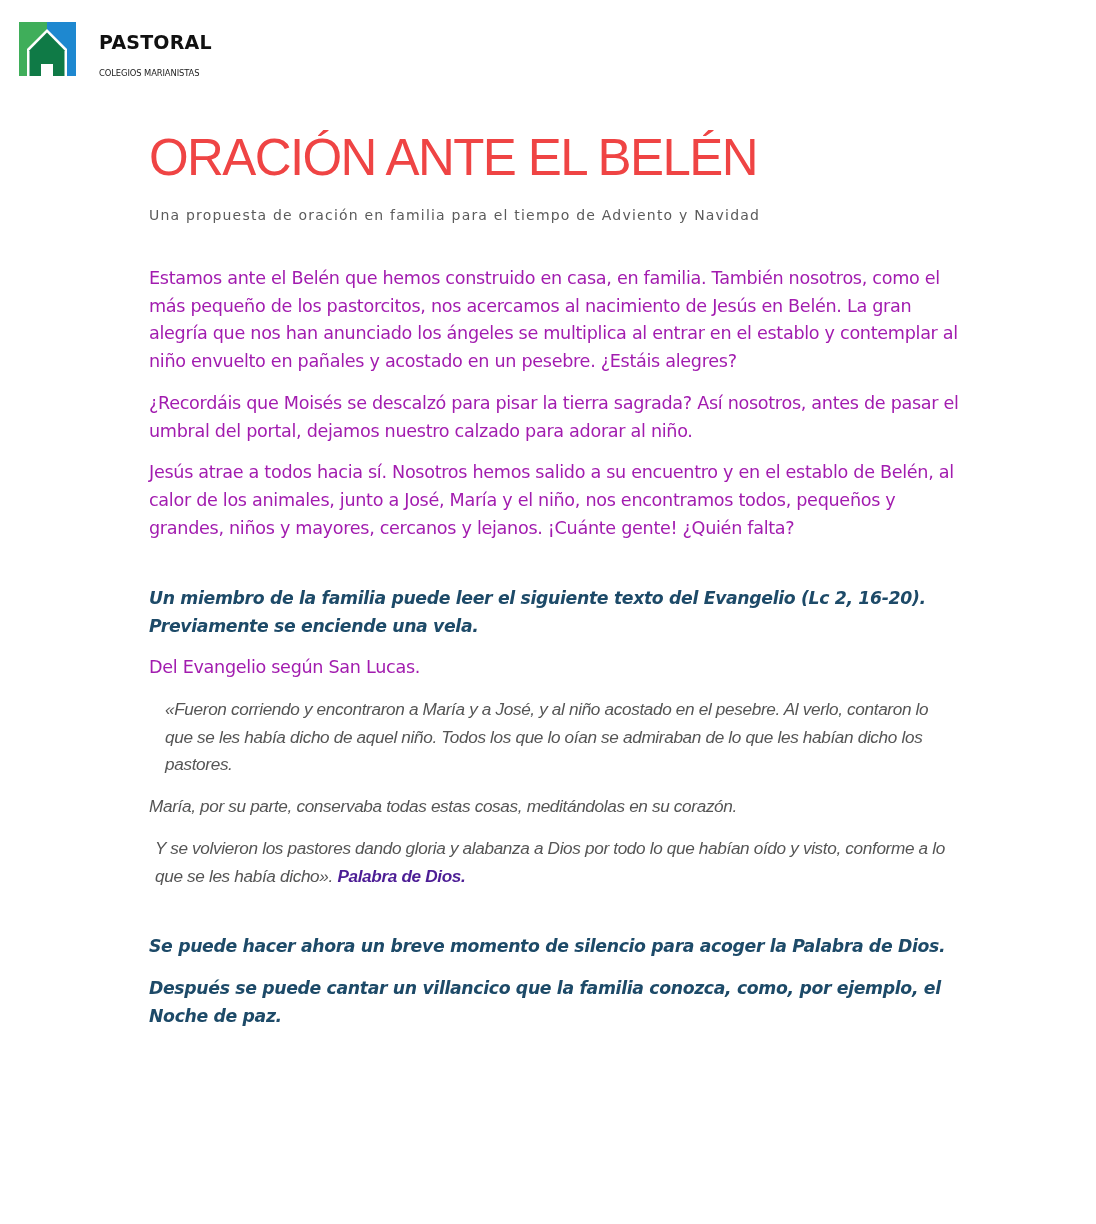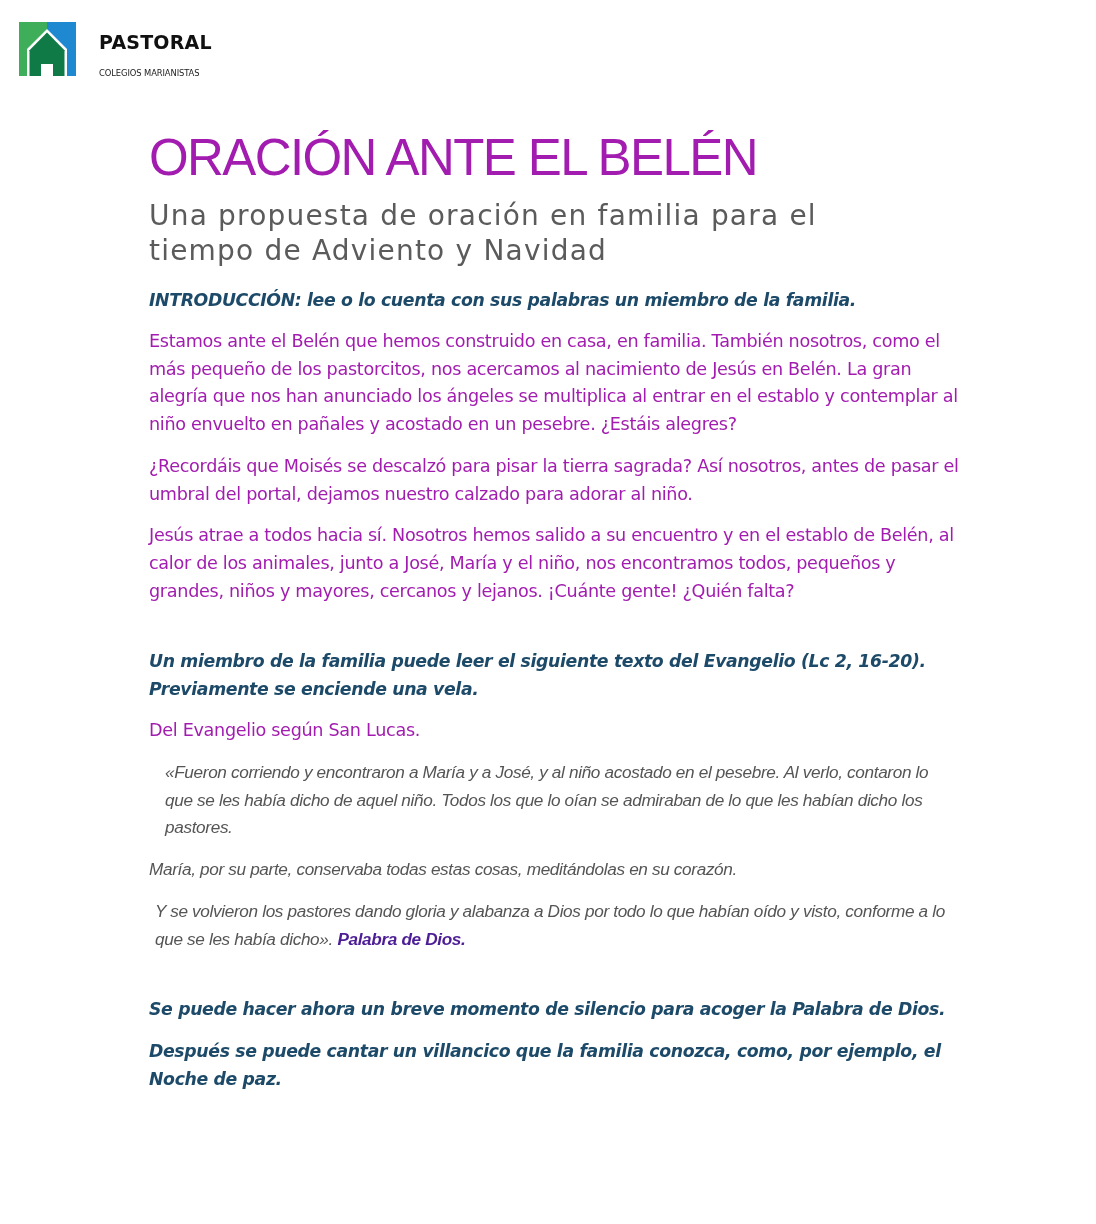--- a/index.html
+++ b/index.html
@@ -54,27 +54,27 @@
       top: 128px;
       width: 810px;
     }
     .page-title {
       margin: 0;
       font-family: "Liberation Sans", sans-serif;
       font-weight: normal;
       font-size: 51px;
       line-height: 60px;
       letter-spacing: -1.6px;
-      color: #a21caf;
+      color: #ef4444;
     }
     .page-subtitle {
       margin: 10px 0 0 0;
       font-family: "DejaVu Sans", sans-serif;
       font-weight: normal;
-      font-size: 28px;
+      font-size: 14px;
       line-height: 35px;
       letter-spacing: 1.2px;
       color: #5b5b5b;
       width: 720px;
     }
     .instruction {
       margin: 0;
       font-family: "DejaVu Sans", sans-serif;
       font-weight: bold;
       font-style: italic;
@@ -129,21 +129,20 @@
       <span class="logo-subtitle">COLEGIOS MARIANISTAS</span>
     </div>
   </a>
 </header>
 
 <main class="article">
   <h1 class="page-title">ORACIÓN ANTE EL BELÉN</h1>
   <p class="page-subtitle">Una propuesta de oración en familia para el tiempo de Adviento y Navidad</p>
 
   <div style="height:18px"></div>
-  <p class="instruction">INTRODUCCIÓN: lee o lo cuenta con sus palabras un miembro de la familia.</p>
 
   <div class="gap-s"></div>
   <p class="body-text">Estamos ante el Belén que hemos construido en casa, en familia. También nosotros, como el más pequeño de los pastorcitos, nos acercamos al nacimiento de Jesús en Belén. La gran alegría que nos han anunciado los ángeles se multiplica al entrar en el establo y contemplar al niño envuelto en pañales y acostado en un pesebre. ¿Estáis alegres?</p>
   <div class="gap-s"></div>
   <p class="body-text">¿Recordáis que Moisés se descalzó para pisar la tierra sagrada? Así nosotros, antes de pasar el umbral del portal, dejamos nuestro calzado para adorar al niño.</p>
   <div class="gap-s"></div>
   <p class="body-text">Jesús atrae a todos hacia sí. Nosotros hemos salido a su encuentro y en el establo de Belén, al calor de los animales, junto a José, María y el niño, nos encontramos todos, pequeños y grandes, niños y mayores, cercanos y lejanos. ¡Cuánte gente! ¿Quién falta?</p>
 
   <div class="gap-l"></div>
   <p class="instruction" style="width:780px;">Un miembro de la familia puede leer el siguiente texto del Evangelio (Lc 2, 16-20). Previamente se enciende una vela.</p>

